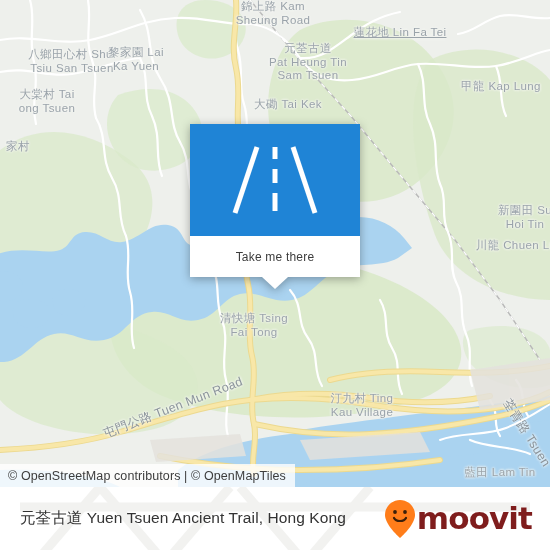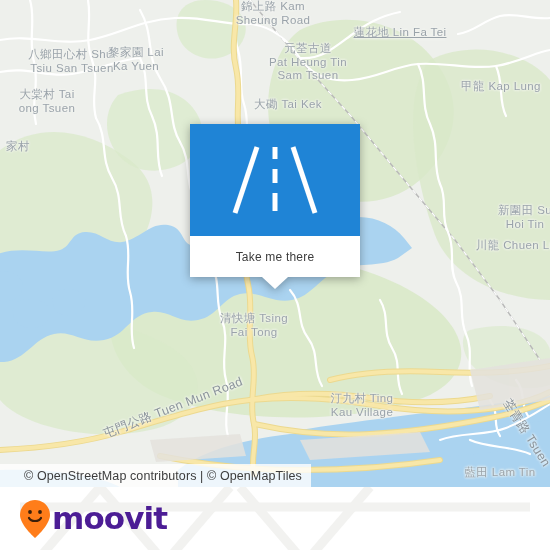--- a/index.html
+++ b/index.html
@@ -55,21 +55,21 @@
   }
 
   
   #attribution {
     position: absolute;
     left: 0;
     top: 464px;
     height: 23px;
     display: flex;
     align-items: center;
-    padding: 0 9px 0 24px;
+    padding: 0 9px 0 8px;
     background: rgba(255,255,255,0.80);
     color: #3d3d3d;
     font-size: 12.5px;
     letter-spacing: 0.1px;
     white-space: nowrap;
   }
 
   
   #popup {
     position: absolute;
@@ -141,21 +141,21 @@
     white-space: nowrap;
     z-index: 2;
   }
   #moovit-logo {
     position: relative;
     display: flex;
     align-items: center;
     z-index: 2;
   }
   #moovit-wordmark {
-    color: #4c1d95;
+    color: #7f1d1d;
     font-size: 31px;
     font-weight: bold;
     letter-spacing: -0.9px;
     margin-left: 2px;
     line-height: 1;
     font-family: "DejaVu Sans", sans-serif;
   }
 </style>
 </head>
 <body>
@@ -331,20 +331,21 @@
       <g stroke="#f2f2f0" stroke-width="9" fill="none">
         <path d="M40,70 L100,0"></path>
         <path d="M100,0 L160,70"></path>
         <path d="M170,70 L230,0"></path>
         <path d="M240,0 L300,70"></path>
         <path d="M310,70 L370,0"></path>
         <path d="M20,20 L530,20"></path>
       </g>
     </svg>
 
+    <div id="place-title">元荃古道 Yuen Tsuen Ancient Trail, Hong Kong</div>
 
     <div id="moovit-logo">
       <svg width="30" height="38" viewBox="0 0 30 38">
         <path d="M15,0 C23.3,0 30,6.7 30,15 C30,25 15,38 15,38 C15,38 0,25 0,15 C0,6.7 6.7,0 15,0 Z" fill="#ff7d1a"></path>
         <circle cx="10" cy="12" r="1.9" fill="#3b1f0a"></circle>
         <circle cx="20" cy="12" r="1.9" fill="#3b1f0a"></circle>
         <path d="M9,18 C11,22 19,22 21,18" stroke="#3b1f0a" stroke-width="2.2" fill="none" stroke-linecap="round"></path>
       </svg>
       <span id="moovit-wordmark">moovit</span>
     </div>

